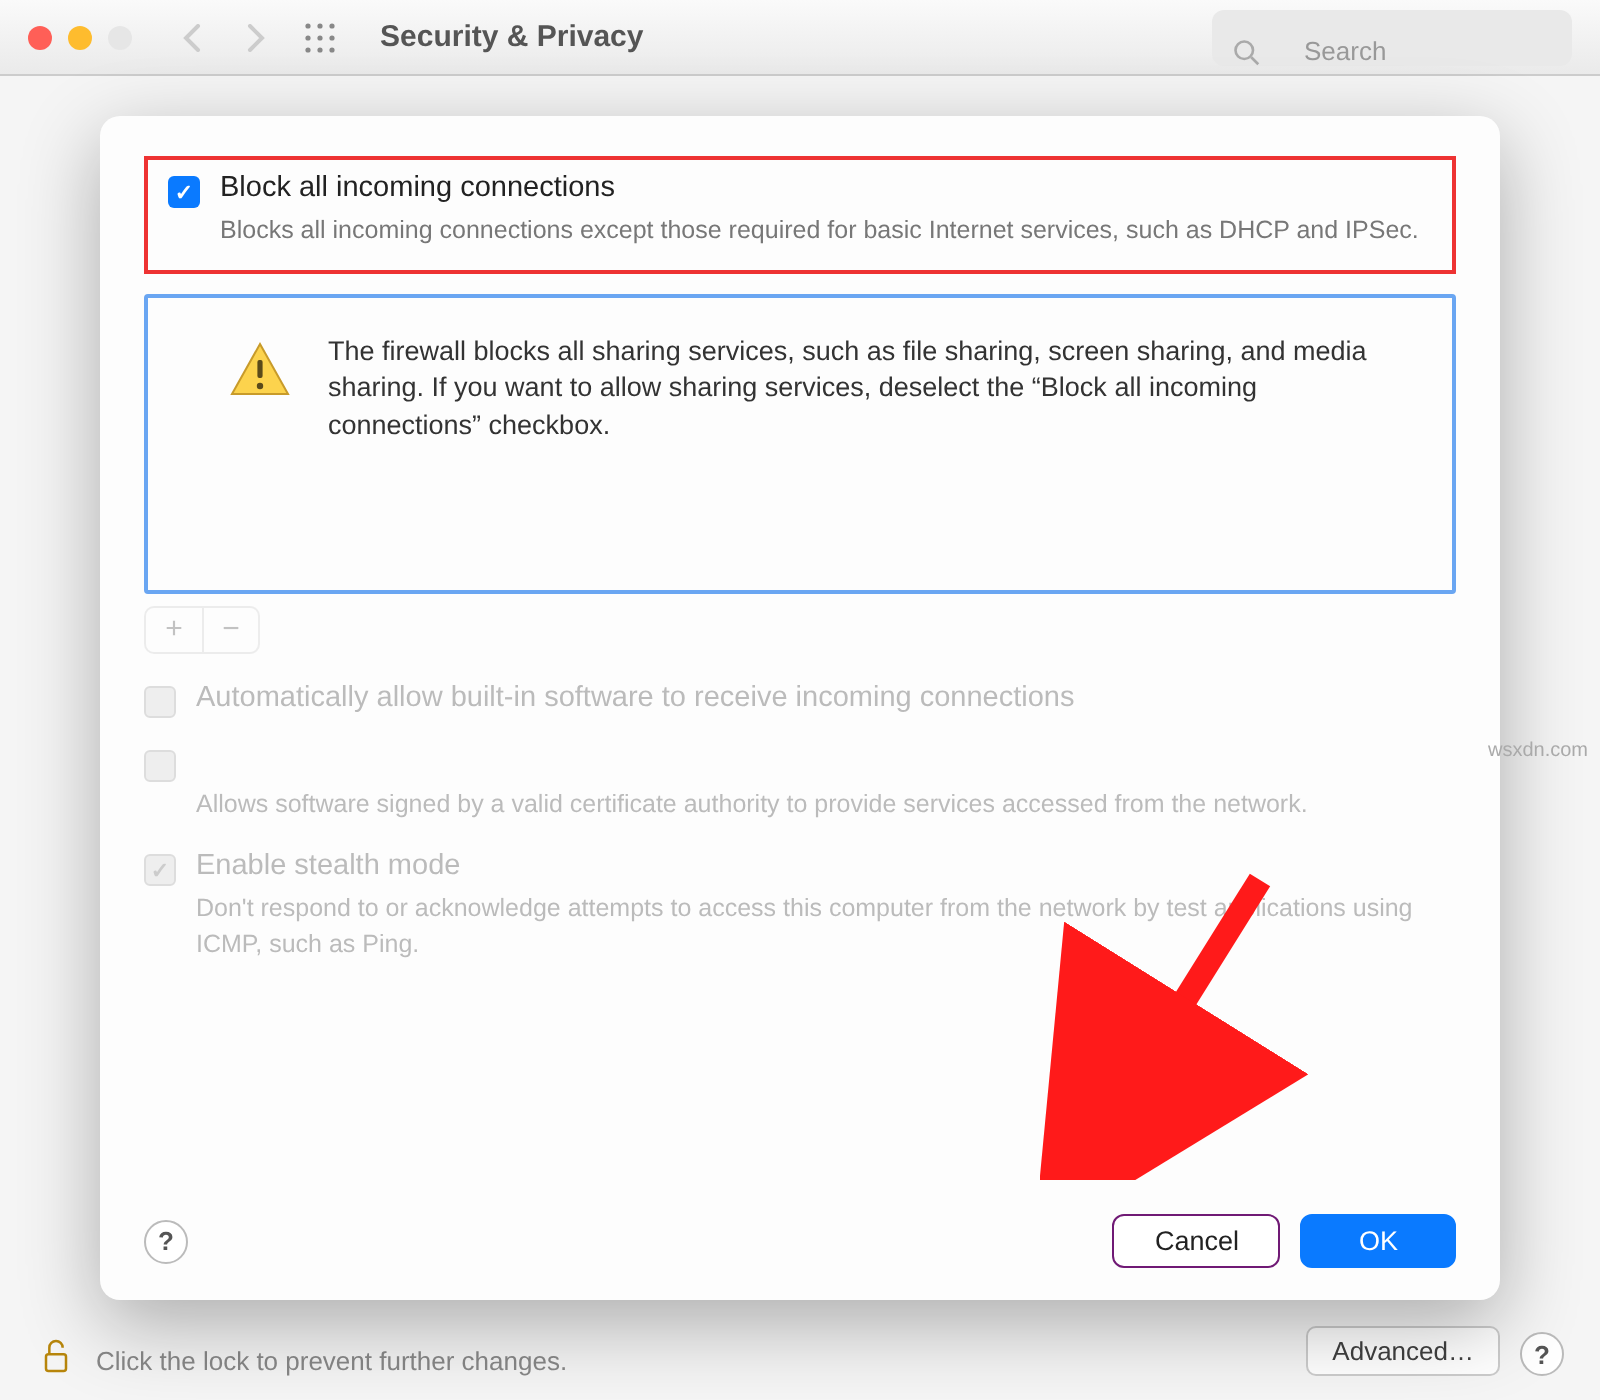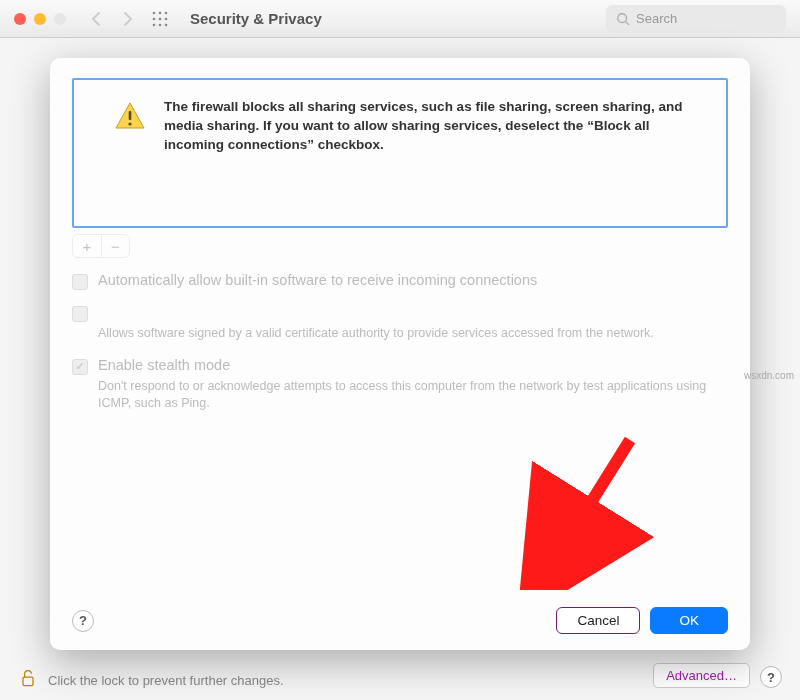--- a/index.html
+++ b/index.html
@@ -34,24 +34,24 @@
     }
     .grid-btn { width: 24px; height: 24px; display: flex; align-items: center; justify-content: center; color: #777; }
     .title { font-size: 15px; font-weight: 600; color: #555; margin-left: 10px; }
     .search {
       margin-left: auto;
       background: #e9e9e9;
       border-radius: 6px;
       height: 28px;
       width: 180px;
       display: flex;
-      align-items: center;
+      align-items: flex-end;
       padding: 0 10px;
       color: #999;
-      gap: 6px;
+      gap: 22px;
     }
     .search svg { width: 14px; height: 14px; fill: #aaa; }
     
     .backdrop-footer {
       position: absolute;
       bottom: 12px;
       left: 18px;
       right: 18px;
       display: flex;
       align-items: flex-end;
@@ -59,21 +59,21 @@
       color: #888;
     }
     .lock-icon { width: 20px; height: 20px; }
     .advanced-btn {
       margin-left: auto;
       background: #fff;
       border: 1px solid #ccc;
       border-radius: 5px;
       padding: 4px 12px;
       font-size: 13px;
-      color: #a21caf;
+      color: #404040;
     }
     .help-round {
       width: 22px; height: 22px; border-radius: 50%;
       border: 1px solid #bbb; background: #fff;
       display: flex; align-items: center; justify-content: center;
       font-size: 13px; color: #555; font-weight: 600;
     }
     
     .sheet {
       position: absolute;
@@ -108,21 +108,21 @@
       border: 2px solid #6aa6f2;
       border-radius: 2px;
       padding: 18px 20px 18px 20px;
       display: flex;
       align-items: flex-start;
       gap: 18px;
       min-height: 150px;
       margin-bottom: 2px;
     }
     .warn-icon { width: 32px; height: 32px; flex-shrink: 0; margin-left: 20px; margin-top: 2px; }
-    .info-text { font-size: 13.5px; color: #333; line-height: 1.4; font-weight: bold; }
+    .info-text { font-size: 13.5px; color: #333; line-height: 1.4; }
     
     .seg { display: flex; border: 1px solid #ddd; border-radius: 5px; width: fit-content; margin-top: 4px; opacity: 0.5; }
     .seg-btn { width: 28px; height: 22px; display: flex; align-items: center; justify-content: center; color: #888; font-size: 15px; }
     .seg-btn + .seg-btn { border-left: 1px solid #ddd; }
     
     .opt-row { margin-top: 14px; }
     .opt-row .check-row .check-label { color: #bbb; }
     .opt-row .check-desc { color: #bbb; }
     
     .sheet-footer {
@@ -204,20 +204,27 @@
     <rect x="6" y="11" width="12" height="10" rx="1.5" fill="none" stroke="#b8860b" stroke-width="1.5"></rect>
     <path d="M8 11 V7 a4 4 0 0 1 8 0" fill="none" stroke="#b8860b" stroke-width="1.5"></path>
   </svg>
   <span>Click the lock to prevent further changes.</span>
   <button class="advanced-btn">Advanced…</button>
   <div class="help-round">?</div>
 </div>
 
 <div class="sheet">
 
+  <div class="red-box">
+    <div class="check-row">
+      <div class="checkbox checked"></div>
+      <div class="check-label">Block all incoming connections</div>
+    </div>
+    <div class="check-desc">Blocks all incoming connections except those required for basic Internet services, such as DHCP and IPSec.</div>
+  </div>
 
   <div class="blue-box">
     <svg class="warn-icon" viewBox="0 0 32 32">
       <path d="M16 3 L30 28 H2 Z" fill="#fcd34d" stroke="#c89b2a" stroke-width="1"></path>
       <rect x="14.7" y="11" width="2.6" height="9" rx="1" fill="#5a4a1a"></rect>
       <circle cx="16" cy="24" r="1.6" fill="#5a4a1a"></circle>
     </svg>
     <div class="info-text">The firewall blocks all sharing services, such as file sharing, screen sharing, and media sharing. If you want to allow sharing services, deselect the “Block all incoming connections” checkbox.</div>
   </div>
 

